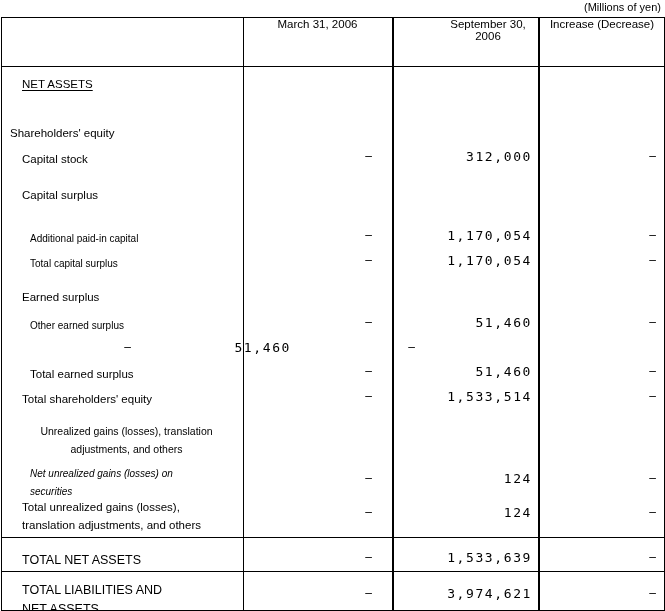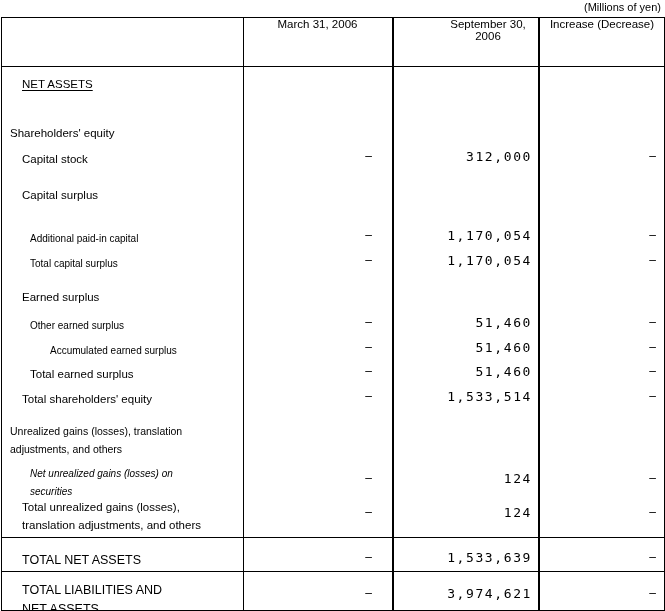--- a/index.html
+++ b/index.html
@@ -226,23 +226,20 @@
       <div class="rowline" style="top:297px;">
         <div class="cell-label ind-2">
           <span class="lbl t-sz-sm">Other earned surplus</span>
         </div>
         <div class="cell-mar num dash-cell mar-pad">–</div>
         <div class="cell-sep num">51,460</div>
         <div class="cell-inc num dash-cell inc-pad">–</div>
       </div>
 
       <div class="rowline" style="top:322px;">
-        <div class="cell-label ind-4">
-          <span class="lbl t-sz-sm">Accumulated earned surplus</span>
-        </div>
         <div class="cell-mar num dash-cell mar-pad">–</div>
         <div class="cell-sep num">51,460</div>
         <div class="cell-inc num dash-cell inc-pad">–</div>
       </div>
 
       <div class="rowline" style="top:346px;">
         <div class="cell-label ind-2">
           <span class="lbl t-sz-md">Total earned surplus</span>
         </div>
         <div class="cell-mar num dash-cell mar-pad">–</div>
@@ -252,21 +249,21 @@
 
       <div class="rowline" style="top:371px;">
         <div class="cell-label ind-1">
           <span class="lbl t-sz-md">Total shareholders' equity</span>
         </div>
         <div class="cell-mar num dash-cell mar-pad">–</div>
         <div class="cell-sep num">1,533,514</div>
         <div class="cell-inc num dash-cell inc-pad">–</div>
       </div>
 
-      <div class="rowline" style="top:403px;">
+      <div class="rowline" style="top:403px;text-align:center;">
         <div class="cell-label ind-0">
           <span class="lbl t-sz-sm" style="font-size:10.5px;line-height:13px;">Unrealized gains (losses), translation
 adjustments, and others</span>
         </div>
         <div class="cell-mar num dash-cell mar-pad"></div>
         <div class="cell-sep num"></div>
         <div class="cell-inc num dash-cell inc-pad"></div>
       </div>
 
       <div class="rowline" style="top:445px;">

